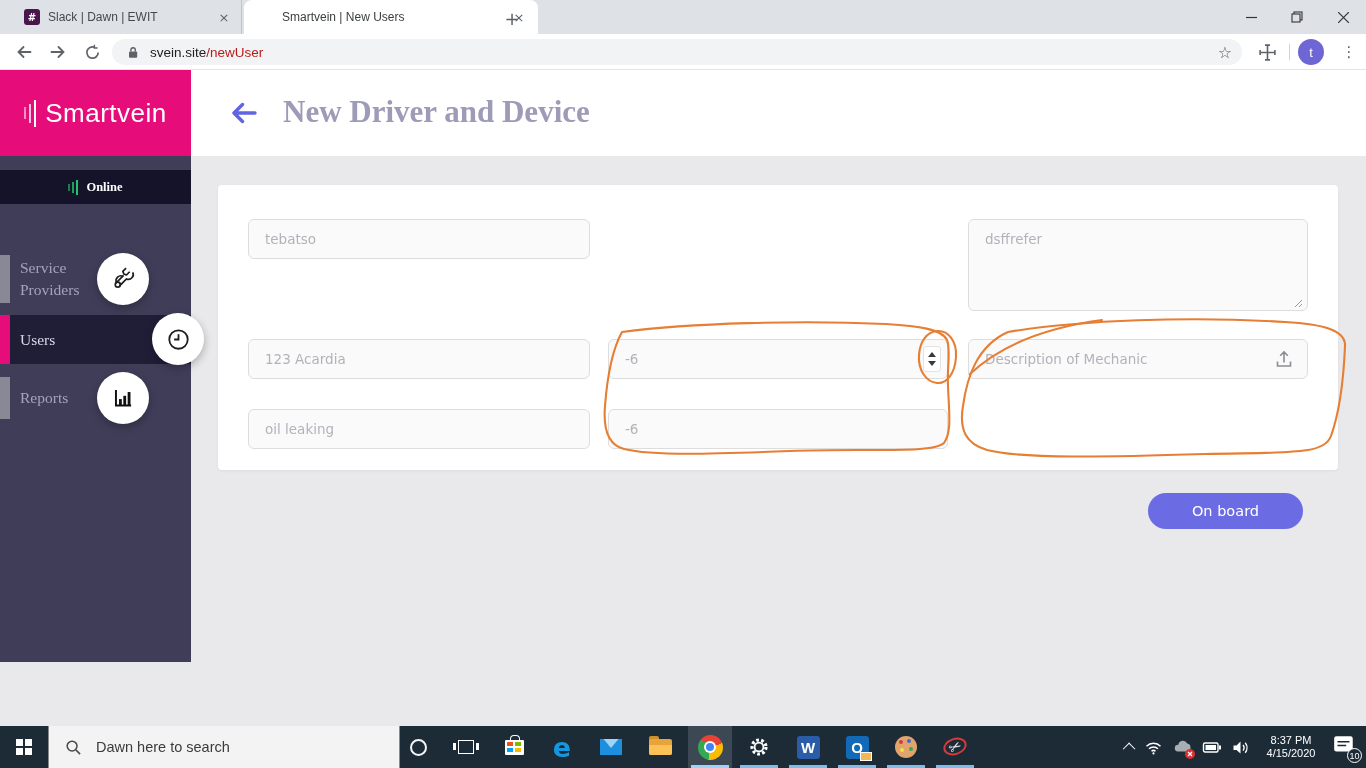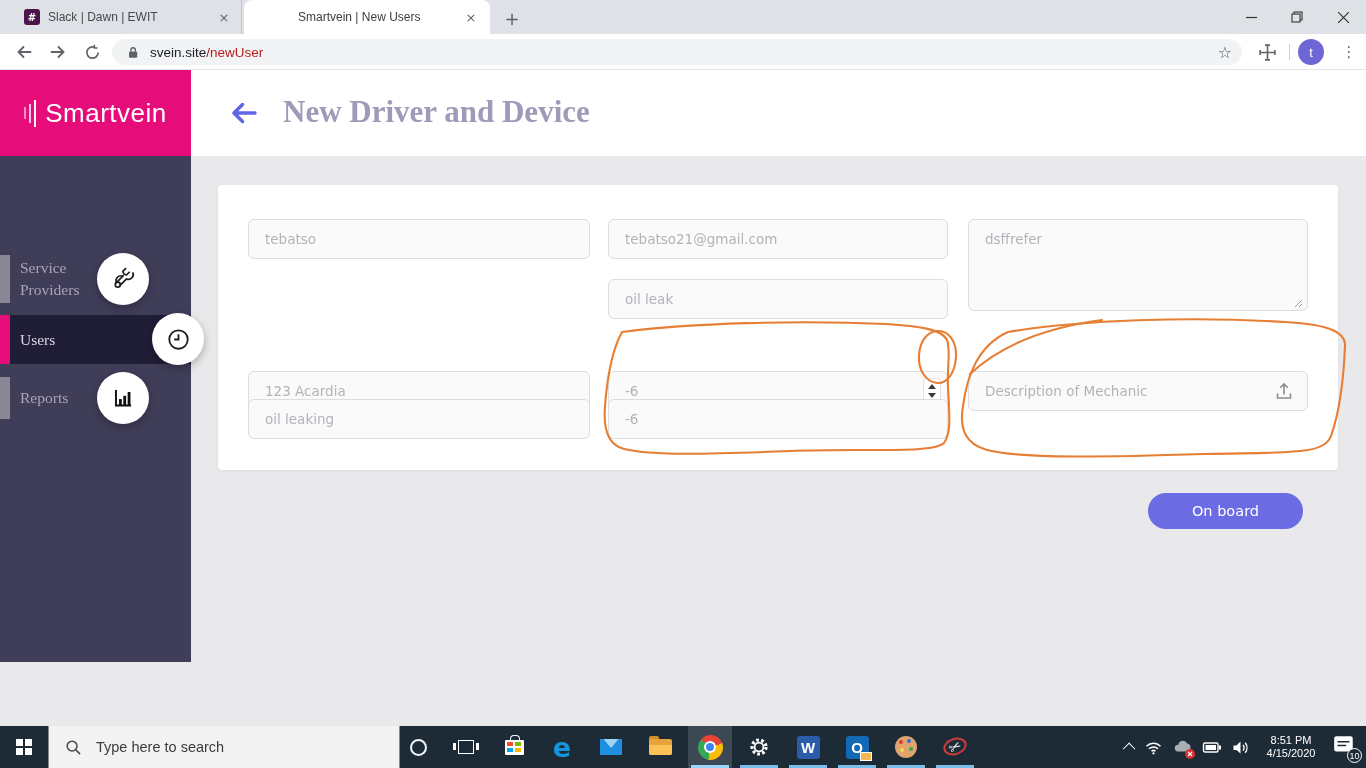--- a/index.html
+++ b/index.html
@@ -4,21 +4,21 @@
 <style>
   * { margin:0; padding:0; box-sizing:border-box; }
   html,body { width:1366px; height:768px; overflow:hidden; }
   body { font-family:"Liberation Sans", sans-serif; }
   .screen { position:relative; width:1366px; height:768px; background:#e9e9ec; }
 
   
   .tabbar { position:absolute; top:0; left:0; width:100%; height:34px; background:#dee1e6; }
   .tab { position:absolute; top:0; height:34px; display:flex; align-items:center; font-size:12px; color:#45494d; }
   .tab-inactive { left:12px; width:230px; padding:0 8px 0 12px; border-right:1px solid #bfc4c9; }
-  .tab-active { left:244px; width:246px; background:#fff; border-radius:8px 8px 0 0; padding:0 10px 0 54px; color:#3c4043; }
+  .tab-active { left:244px; width:294px; background:#fff; border-radius:8px 8px 0 0; padding:0 10px 0 38px; color:#3c4043; }
   .tab-title { flex:1; white-space:nowrap; overflow:hidden; }
   .favicon-slack { width:16px; height:16px; border-radius:3px; background:#4a154b; color:#fff; font:bold 10px "DejaVu Sans",sans-serif; display:flex; align-items:center; justify-content:center; margin-right:8px; flex:0 0 auto; }
   .tab-close { width:18px; height:18px; border-radius:50%; display:flex; align-items:center; justify-content:center; font:13px "DejaVu Sans",sans-serif; color:#5f6368; flex:0 0 auto; }
   .newtab { position:absolute; left:500px; top:6px; width:24px; height:24px; display:flex; align-items:center; justify-content:center; font:18px "DejaVu Sans",sans-serif; color:#5f6368; }
   .winctrls { position:absolute; right:0; top:0; height:34px; display:flex; }
   .winctrl { width:46px; height:34px; display:flex; align-items:center; justify-content:center; color:#333; }
 
   .toolbar { position:absolute; top:34px; left:0; width:100%; height:36px; background:#fff; border-bottom:1px solid #e2e4e8; }
   .navbtn { position:absolute; top:6px; width:24px; height:24px; display:flex; align-items:center; justify-content:center; }
   .urlbar { position:absolute; left:112px; top:5px; width:1130px; height:26px; background:#f1f3f4; border-radius:13px; display:flex; align-items:center; padding:0 10px 0 14px; }
@@ -52,21 +52,21 @@
   .nav-users .marker { background:#e60d7a; }
   .nav-users .nav-label { color:#d9d7e8; }
   .icon-circle { position:absolute; width:52px; height:52px; border-radius:50%; background:#fff; box-shadow:0 3px 8px rgba(0,0,0,.28); display:flex; align-items:center; justify-content:center; }
 
   
   .card { position:absolute; left:218px; top:115px; width:1120px; height:285px; background:#fff; border-radius:4px; box-shadow:0 1px 3px rgba(0,0,0,.06); z-index:2; }
   .fld { position:absolute; height:40px; width:342px; border:1px solid #ddddde; border-radius:6px; background:#fafafa; font-family:"DejaVu Sans",sans-serif; font-size:13.5px; color:#9b9ba3; padding:4px 16px; outline:none; }
   .fld::placeholder, textarea.fld::placeholder { color:#b3b2ba; opacity:1; }
   textarea.fld { height:92px; padding-top:11px; resize:none; }
   .c1 { left:30px; } .c2 { left:390px; width:340px; } .c3 { left:750px; width:340px; }
-  .r1 { top:34px; } .r2 { top:94px; } .r3 { top:154px;margin-top:32px; } .r4 { top:214px; }
+  .r1 { top:34px; } .r2 { top:94px; } .r3 { top:154px; } .r4 { top:224px; }
   .fldwrap { position:absolute; width:340px; height:40px; }
   .fldwrap .fld { left:0; top:0; width:100%; }
   .upload-ico { position:absolute; right:13px; top:9px; width:22px; height:22px; cursor:pointer; }
   .spinner { position:absolute; right:7px; top:7px; width:18px; height:26px; border:1px solid #e3e3e3; border-radius:3px; background:#fff; display:flex; flex-direction:column; align-items:center; justify-content:center; gap:4px; cursor:pointer; }
   .spin-up { width:0; height:0; border-left:4px solid transparent; border-right:4px solid transparent; border-bottom:5px solid #3a3a3a; }
   .spin-dn { width:0; height:0; border-left:4px solid transparent; border-right:4px solid transparent; border-top:5px solid #3a3a3a; }
   .grip { position:absolute; right:4px; bottom:4px; }
   .onboard { position:absolute; left:1148px; top:423px; width:155px; height:36px; border:none; border-radius:18px; background:#6b6ce4; color:#fff; font-family:"DejaVu Sans",sans-serif; font-size:14.5px; cursor:pointer; z-index:2; }
   .annotations { position:absolute; left:0; top:0; width:1366px; height:656px; pointer-events:none; z-index:4; }
 
@@ -190,28 +190,26 @@
       <div class="back-btn">
         <svg width="32" height="30" viewBox="0 0 32 28" fill="none" stroke="#6165e2" stroke-width="3.4" stroke-linecap="round" stroke-linejoin="round">
             <path d="M28 14H7M15.5 5.5L7 14l8.5 8.5"></path>
           </svg>
       </div>
       <h1 class="page-title">New Driver and Device</h1>
     </div>
 
     <div class="card">
       <input class="fld c1 r1" placeholder="tebatso" style="">
-      <input class="fld c2 r1" placeholder="tebatso21@gmail.com" style="">
       <div style="position:relative">
         <textarea class="fld c3 r1" style="position: absolute;" placeholder="dsffrefer"></textarea>
         <svg class="grip" style="left:1076px; top:114px; position:absolute" width="9" height="9" viewBox="0 0 9 9">
             <path d="M8 1L1 8M8 5L5 8" stroke="#9a9aa0" stroke-width="1"></path>
           </svg>
       </div>
-      <input class="fld c2 r2" placeholder="oil leak" style="">
       <input class="fld c1 r3" placeholder="123 Acardia" style="">
       <div class="fldwrap c2 r3">
         <input class="fld" placeholder="-6" style="">
         <div class="spinner">
             <i class="spin-up"></i>
             <i class="spin-dn"></i>
           </div>
       </div>
       <div class="fldwrap c3 r3">
         <input class="fld" placeholder="Description of Mechanic" style="">
@@ -236,20 +234,28 @@
     </svg>
 
     <aside class="sidebar">
       <div class="logo-block">
         <span class="logo-bars">
           <i style="height:12px;opacity:.55"></i>
             <i style="height:19px;opacity:.75"></i>
             <i style="height:27px"></i>
         </span>
         <span class="logo-text">Smartvein</span>
+      </div>
+      <div class="online-bar">
+        <span class="online-bars">
+          <i style="height:7px;opacity:.6"></i>
+            <i style="height:11px;opacity:.8"></i>
+            <i style="height:15px"></i>
+        </span>
+        <span class="online-text">Online</span>
       </div>
 
       <div class="nav-item nav-users" style="top:245px;height:49px">
         <div class="marker" style="top:0;bottom:0"></div>
         <div class="nav-label">Users</div>
         <div class="icon-circle" style="left:152px;top:-2px">
           <svg width="27" height="27" viewBox="0 0 24 24" fill="none" stroke="#1d1d1d" stroke-width="1.6">
             <circle cx="12" cy="12" r="8.2"></circle>
               <path d="M12 7.4V12H8.1"></path>
           </svg>
@@ -289,21 +295,21 @@
           <i></i>
           <i></i>
           <i></i>
         </span>
     </div>
     <div class="tb-search">
       <svg width="17" height="17" viewBox="0 0 18 18" fill="none" stroke="#4a4a4a" stroke-width="1.6">
           <circle cx="7.5" cy="7.5" r="5.2"></circle>
           <path d="M11.5 11.5L16 16"></path>
         </svg>
-      <span>Type here to search</span>
+      <span>Dawn here to search</span>
     </div>
 
     <div class="slot" style="left:396px">
         <div class="cortana-ring"></div>
       </div>
     <div class="slot" style="left:444px">
         <div class="taskview-ico"></div>
       </div>
     <div class="slot" style="left:492px">
       <div class="store-bag">
@@ -376,21 +382,21 @@
       <svg width="20" height="17" viewBox="0 0 19 17">
           <rect x="1" y="4" width="14.5" height="9" rx="1.5" fill="none" stroke="#fff" stroke-width="1.4"></rect>
           <rect x="16.5" y="6.5" width="2" height="4" fill="#fff"></rect>
           <rect x="3" y="6" width="10.5" height="5" fill="#fff"></rect>
         </svg>
       <svg width="19" height="17" viewBox="0 0 18 17">
           <path d="M2 6.5v4.5h3l4 3.5v-12L5 6.5z" fill="#fff"></path>
           <path d="M11.5 6a4.5 4.5 0 0 1 0 5.6M13.7 3.8a8 8 0 0 1 0 10" stroke="#fff" stroke-width="1.4" fill="none"></path>
         </svg>
       <div class="tray-clock">
-        <div>8:51 PM</div>
+        <div>8:37 PM</div>
         <div>4/15/2020</div>
       </div>
       <div class="notif">
         <svg width="24" height="22" viewBox="0 0 22 20">
             <rect x="2" y="2" width="17" height="14" rx="2" fill="#fff"></rect>
             <path d="M5 7h11M5 10.5h8" stroke="#1d2b37" stroke-width="1.4"></path>
           </svg>
         <div class="notif-badge">10</div>
       </div>
     </div>

